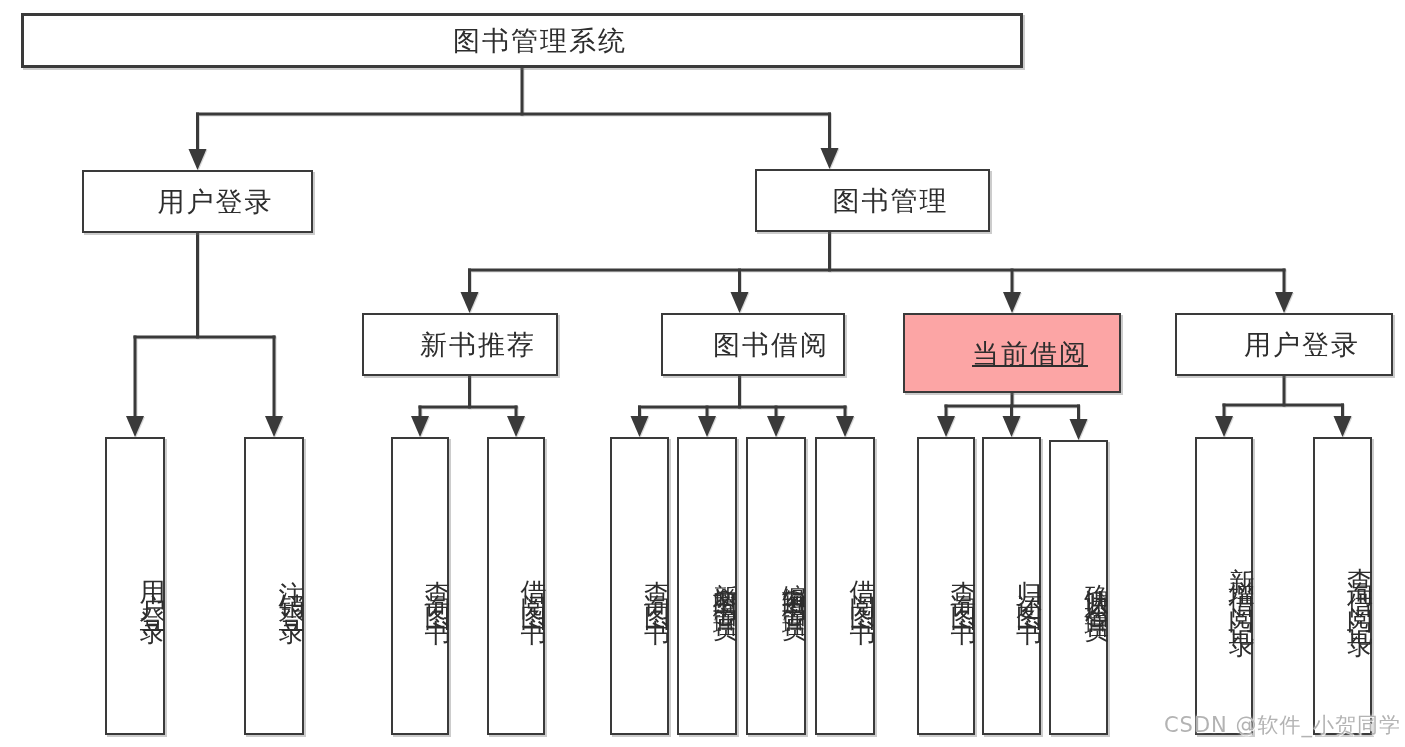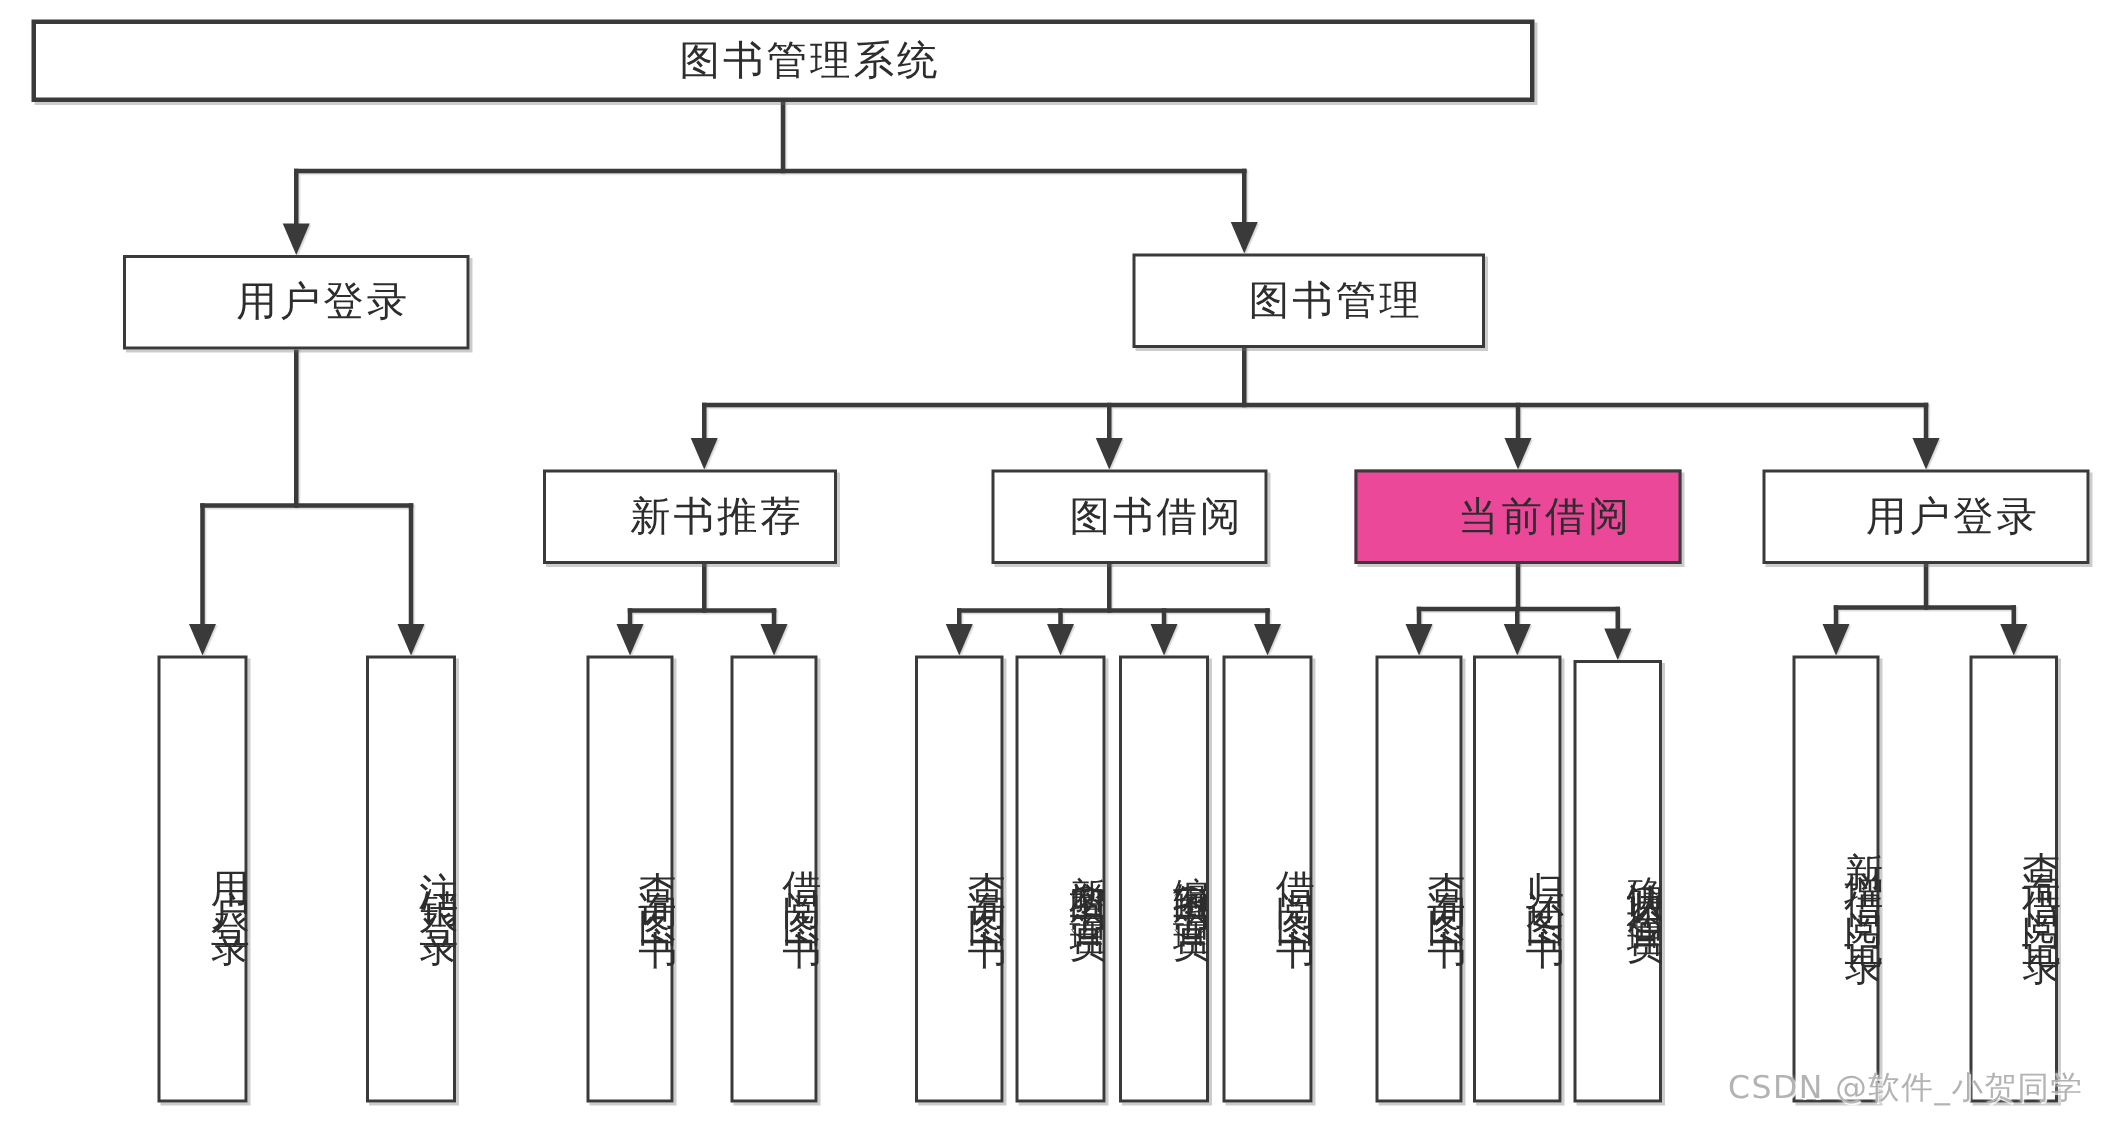--- a/index.html
+++ b/index.html
@@ -43,21 +43,21 @@
     font-size: 26px;
     letter-spacing: 13px;
     line-height: 1;
   }
   .node.v.long .label {
     font-size: 24px;
     letter-spacing: 5px;
   }
   .watermark {
     position: absolute;
-    right: 16px;
+    right: 4px;
     bottom: 8px;
     font-size: 21px;
     letter-spacing: 1px;
     text-shadow: 0 0 3px #ffffff, 1px 1px 0 rgba(255,255,255,0.8);
     white-space: nowrap;
   }
 </style>
 </head>
 <body>
 
@@ -125,21 +125,21 @@
       </div>
       <div class="node h" style="left: 712px; top: 169px; width: 235px; height: 63px; border-color: rgb(58, 58, 58); background: rgb(255, 255, 255); color: rgb(45, 45, 45); margin-left: 43px;">
         <span class="label">图书管理</span>
       </div>
       <div class="node h" style="left: 362px; top: 313px; width: 196px; height: 63px; border-color: rgb(58, 58, 58); background: rgb(255, 255, 255); color: rgb(45, 45, 45);">
         <span class="label">新书推荐</span>
       </div>
       <div class="node h" style="left: 632px; top: 313px; width: 184px; height: 63px; border-color: rgb(58, 58, 58); background: rgb(255, 255, 255); color: rgb(45, 45, 45); margin-left: 29px;">
         <span class="label">图书借阅</span>
       </div>
-      <div class="node h" style="left: 903px; top: 313px; width: 218px; height: 63px; border-color: rgb(58, 58, 58); background: #ec4899; color: rgb(45, 45, 45);">
+      <div class="node h" style="left: 903px; top: 313px; width: 218px; height: 80px; border-color: rgb(58, 58, 58); background: #fca5a5; color: rgb(45, 45, 45); text-decoration: underline;">
         <span class="label">当前借阅</span>
       </div>
       <div class="node h" style="left: 1175px; top: 313px; width: 218px; height: 63px; border-color: rgb(58, 58, 58); background: rgb(255, 255, 255); color: rgb(45, 45, 45);">
         <span class="label">用户登录</span>
       </div>
       <div class="node v" style="left: 105px; top: 437px; width: 60px; height: 298px; border-color: rgb(58, 58, 58); background: rgb(255, 255, 255); color: rgb(45, 45, 45);">
         <span class="label">用户登录</span>
       </div>
       <div class="node v" style="left: 244px; top: 437px; width: 60px; height: 298px; border-color: rgb(58, 58, 58); background: rgb(255, 255, 255); color: rgb(45, 45, 45);">
         <span class="label">注销登录</span>

